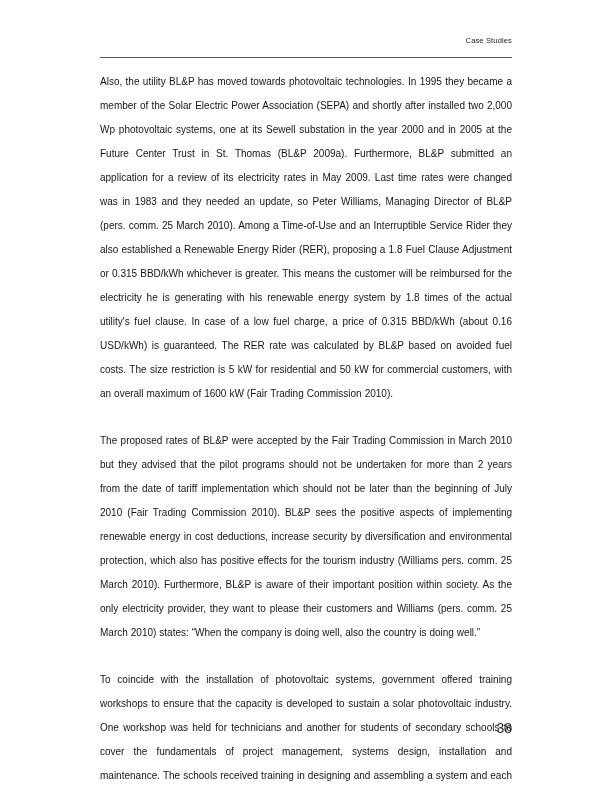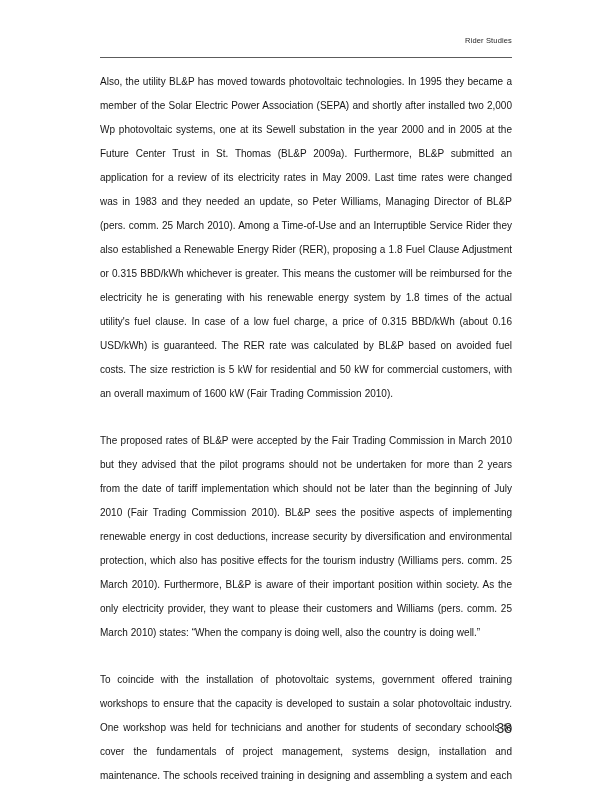--- a/index.html
+++ b/index.html
@@ -80,21 +80,21 @@
     color: #262626;
     line-height: 12px;
   }
 </style>
 </head>
 <body>
 
 <div class="page">
 
   <div class="header">
-    <span class="header-title">Rider Studies</span>
+    <span class="header-title">Case Studies</span>
   </div>
   <div class="header-rule"></div>
 
   <div class="content">
     <p class="para">Also, the utility BL&amp;P has moved towards photovoltaic technologies. In 1995 they became a member of the Solar Electric Power Association (SEPA) and shortly after installed two 2,000 Wp photovoltaic systems, one at its Sewell substation in the year 2000 and in 2005 at the Future Center Trust in St. Thomas (BL&amp;P 2009a). Furthermore, BL&amp;P submitted an application for a review of its electricity rates in May 2009. Last time rates were changed was in 1983 and they needed an update, so Peter Williams, Managing Director of BL&amp;P (pers. comm. 25 March 2010). Among a Time-of-Use and an Interruptible Service Rider they also established a Renewable Energy Rider (RER), proposing a 1.8 Fuel Clause Adjustment or 0.315 BBD/kWh whichever is greater. This means the customer will be reimbursed for the electricity he is generating with his renewable energy system by 1.8 times of the actual utility's fuel clause. In case of a low fuel charge, a price of 0.315 BBD/kWh (about 0.16 USD/kWh) is guaranteed. The RER rate was calculated by BL&amp;P based on avoided fuel costs. The size restriction is 5 kW for residential and 50 kW for commercial customers, with an overall maximum of 1600 kW (Fair Trading Commission 2010).</p>
     <p class="para">The proposed rates of BL&amp;P were accepted by the Fair Trading Commission in March 2010 but they advised that the pilot programs should not be undertaken for more than 2 years from the date of tariff implementation which should not be later than the beginning of July 2010 (Fair Trading Commission 2010). BL&amp;P sees the positive aspects of implementing renewable energy in cost deductions, increase security by diversification and environmental protection, which also has positive effects for the tourism industry (Williams pers. comm. 25 March 2010). Furthermore, BL&amp;P is aware of their important position within society. As the only electricity provider, they want to please their customers and Williams (pers. comm. 25 March 2010) states: “When the company is doing well, also the country is doing well.”</p>
     <p class="para">To coincide with the installation of photovoltaic systems, government offered training workshops to ensure that the capacity is developed to sustain a solar photovoltaic industry. One workshop was held for technicians and another for students of secondary schools to cover the fundamentals of project management, systems design, installation and maintenance. The schools received training in designing and assembling a system and each school received a photovoltaic panel at the end of the workshop for project developments (Ministry of Physical Development Environment 2001).</p>
   </div>
 
   <div class="page-number">38</div>

